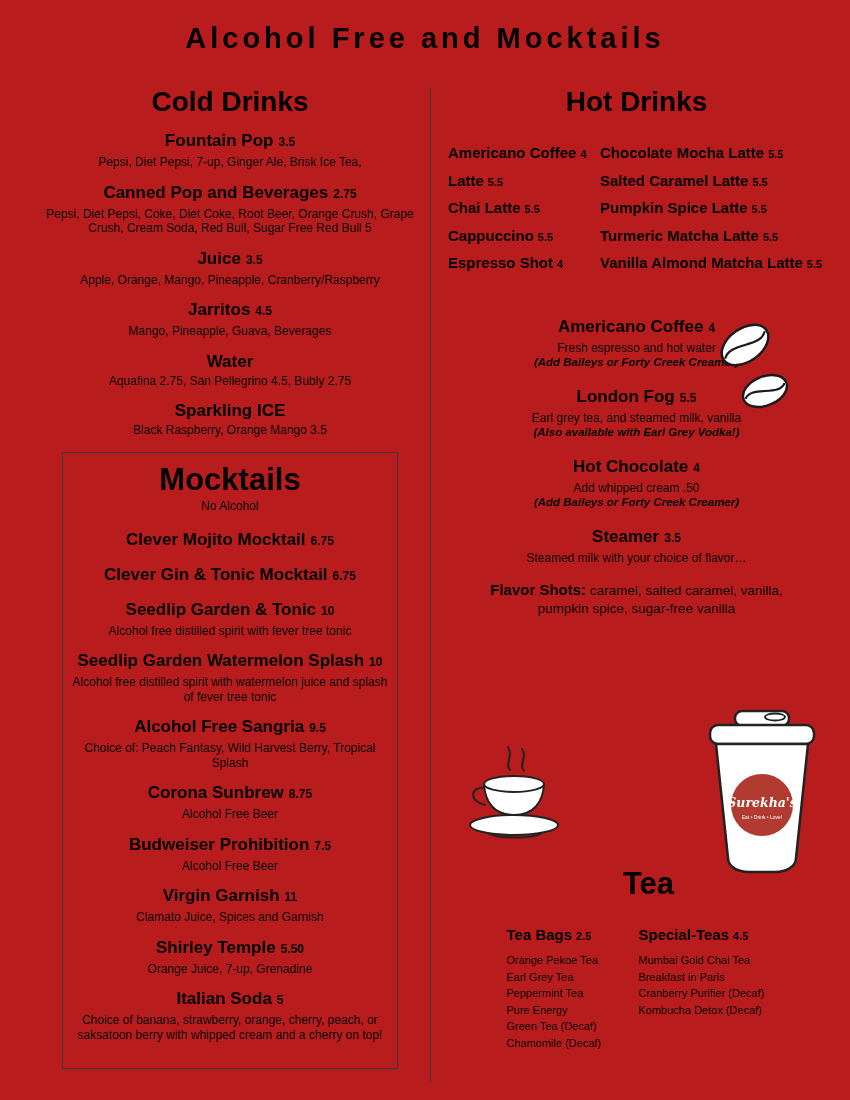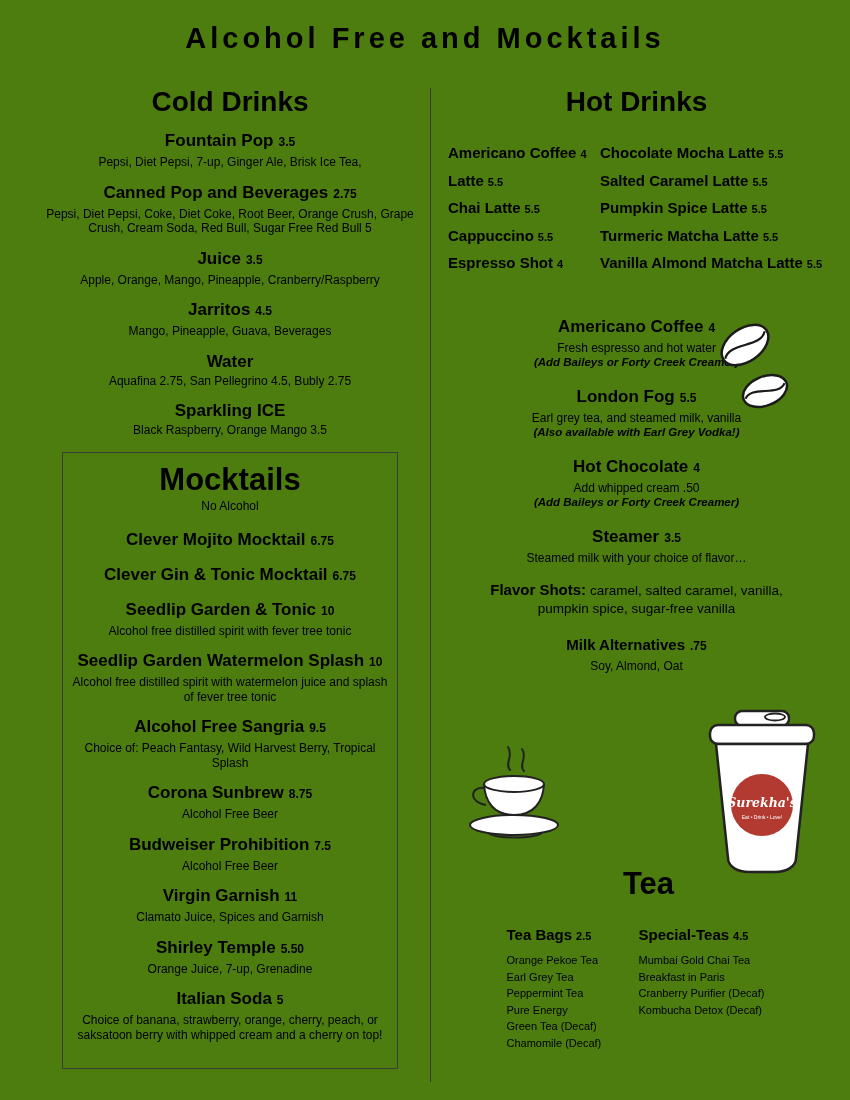--- a/index.html
+++ b/index.html
@@ -1,19 +1,19 @@
 <!DOCTYPE html>
 <html><head>
 <meta charset="utf-8">
 <style>
   * { margin:0; padding:0; box-sizing:border-box; }
   html,body { background:#fff; }
   .page {
     position:relative; width:850px; height:1100px; margin:0 auto;
-    background:#4d7c0f; color:#000; overflow:hidden;
+    background:#b91c1c; color:#000; overflow:hidden;
     font-family:"Liberation Sans", sans-serif;
   }
   .title {
     position:absolute; top:22px; left:0; width:100%;
     text-align:center; font-size:29px; font-weight:bold; letter-spacing:4px;
   }
   .divider {
     position:absolute; left:430px; top:88px; width:1px; height:994px;
     background:#3a3a3a;
   }
@@ -216,24 +216,20 @@
 
         <div class="f-item">
           <div class="item-title"><span class="item-name">Steamer</span><span class="item-price">3.5</span></div>
           <div class="item-desc">Steamed milk with your choice of flavor…</div>
 
         </div>
       </div>
 
     <div class="flavor"><span class="flavor-label">Flavor Shots:</span><span> caramel, salted caramel, vanilla, pumpkin spice, sugar-free vanilla</span></div>
 
-    <div class="f-item">
-      <div class="item-title"><span class="item-name" style="font-size:15px;">Milk Alternatives</span><span class="item-price">.75</span></div>
-      <div class="item-desc">Soy, Almond, Oat</div>
-    </div>
   </div>
 
   <div class="tea-section">
     <h2 class="tea-heading">Tea</h2>
     <div class="tea-cols">
       <div class="tea-col-bags">
         <div class="tea-col-h"><span>Tea Bags</span><span class="item-price">2.5</span></div>
         <div>
 
             <div class="tea-opt">Orange Pekoe Tea</div>

